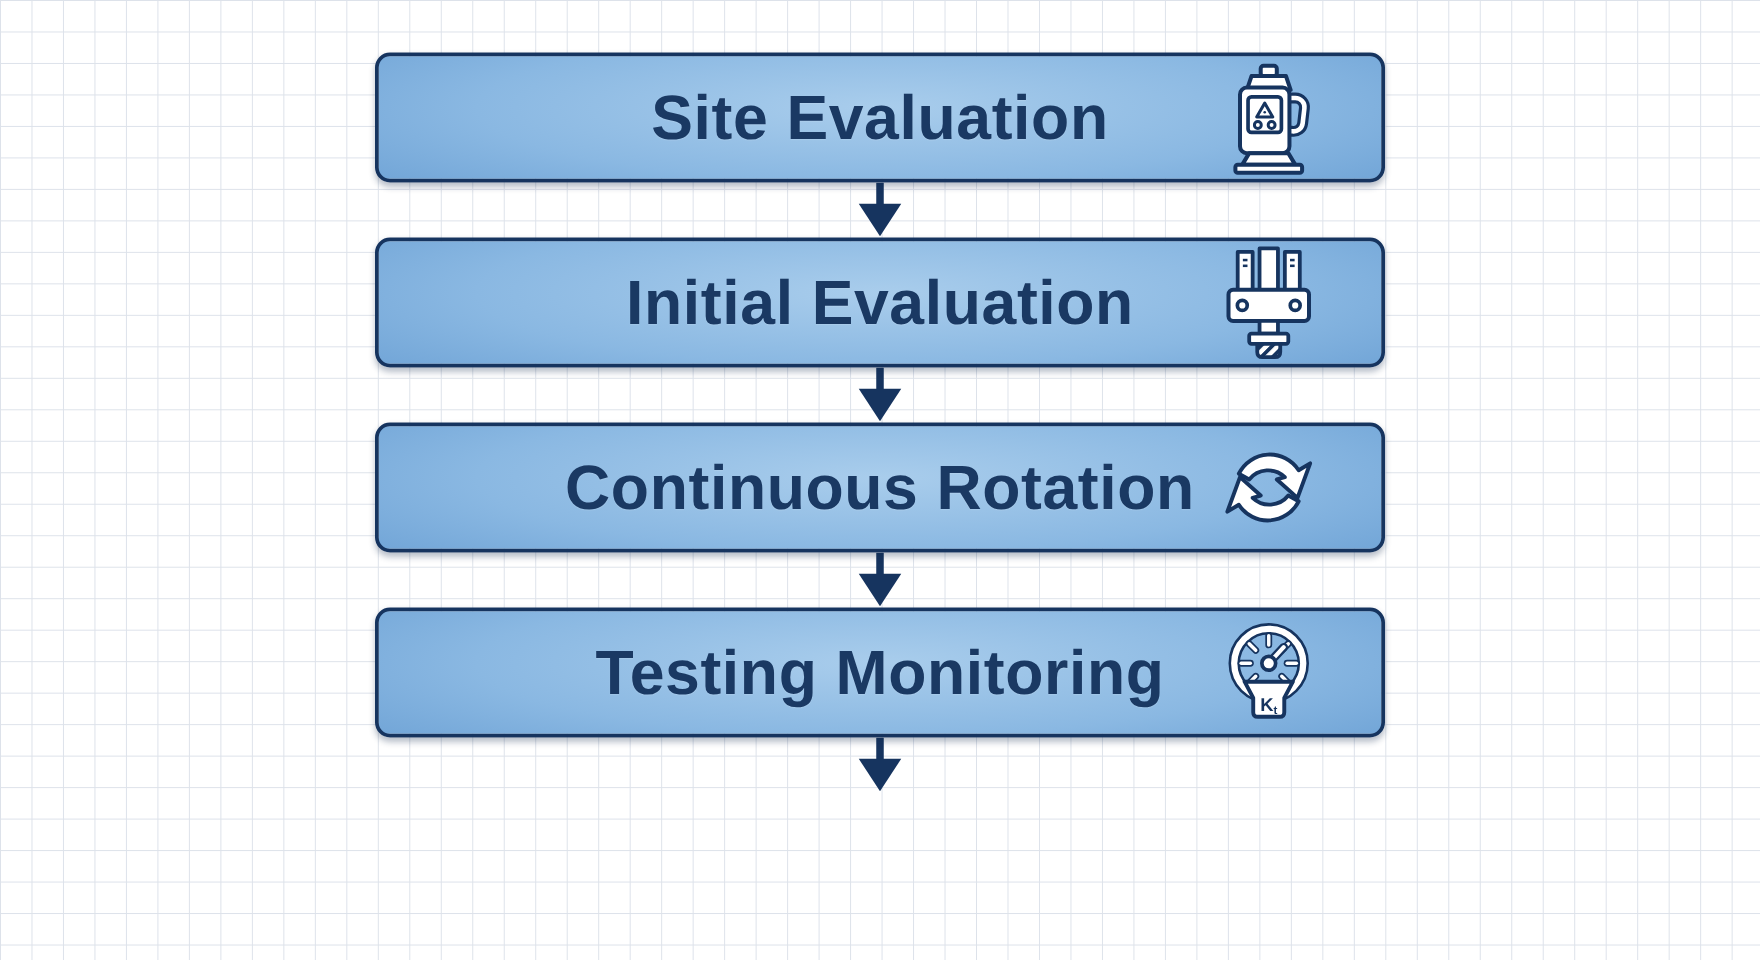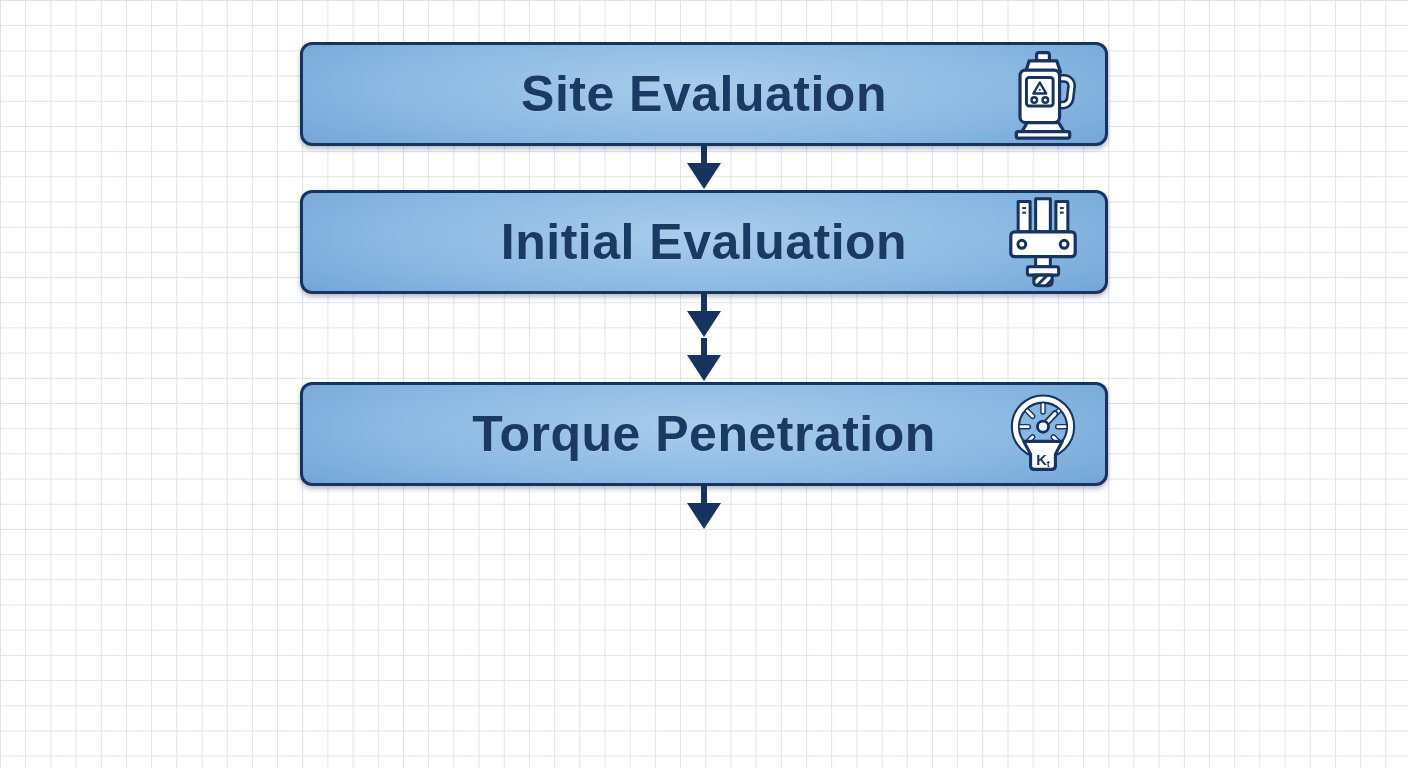--- a/index.html
+++ b/index.html
@@ -22,21 +22,21 @@
     background:radial-gradient(ellipse 115% 170% at 50% 42%,
       #a9cdec 0%, #8ab8e2 35%, #5f97cf 72%, #4282c2 92%, #3a79ba 100%);
     box-shadow:0 3px 5px rgba(15,40,75,0.30);
   }
   .step-label{
     position:absolute;inset:0;display:flex;align-items:center;justify-content:center;
     font-weight:700;font-size:50px;color:#1a3963;letter-spacing:0.5px;
     text-shadow:0 1px 1px rgba(255,255,255,0.15);
   }
   .step-icon{
-    position:absolute;right:16px;top:50%;transform:translateY(-50%);
+    position:absolute;right:44px;top:50%;transform:translateY(-50%);
     width:92px;height:92px;
   }
   .step-icon svg{width:100%;height:100%;display:block;}
   .gap{
     height:44px;flex:0 0 44px;display:flex;justify-content:center;align-items:flex-start;
   }
   .gap svg{width:44px;height:44px;display:block;}
   svg text{font-family:"Liberation Sans", sans-serif;}
 </style>
 </head>
@@ -105,30 +105,41 @@
     </span>
   </div>
 
   <div class="gap">
     <svg viewBox="0 0 44 44">
       <rect x="19" y="0" width="6" height="20" fill="#16345f"></rect>
       <polygon points="5,17 39,17 22,43" fill="#16345f"></polygon>
     </svg>
   </div>
 
+  <div class="step">
+    <span class="step-label">Continuous Rotation</span>
+    <span class="step-icon">
+      <svg viewBox="0 0 100 100">
+        <g fill="#fff" stroke="#16345f" stroke-width="3.4" stroke-linejoin="round">
+          <path d="M24,38 A30,30 0 0 1 76,35 L86,29 L75,59 L57,43 L64,41 A21,21 0 0 0 33,43 Z"></path>
+          <path d="M24,38 A30,30 0 0 1 76,35 L86,29 L75,59 L57,43 L64,41 A21,21 0 0 0 33,43 Z" transform="rotate(180 50 50)"></path>
+        </g>
+      </svg>
+    </span>
+  </div>
 
   <div class="gap">
     <svg viewBox="0 0 44 44">
       <rect x="19" y="0" width="6" height="20" fill="#16345f"></rect>
       <polygon points="5,17 39,17 22,43" fill="#16345f"></polygon>
     </svg>
   </div>
 
   <div class="step">
-    <span class="step-label">Torque Penetration</span>
+    <span class="step-label">Testing Monitoring</span>
     <span class="step-icon">
       <svg viewBox="0 0 100 100">
         <g stroke="#16345f" stroke-linecap="round">
           <circle cx="50" cy="42" r="30" fill="none" stroke-width="10"></circle>
           <circle cx="50" cy="42" r="30" fill="none" stroke="#fff" stroke-width="5.5"></circle>
           <g stroke-width="6">
             <line x1="50" y1="18" x2="50" y2="26"></line>
               <line x1="74" y1="42" x2="66" y2="42"></line>
             <line x1="26" y1="42" x2="34" y2="42"></line>
               <line x1="67" y1="25" x2="61.3" y2="30.7"></line>

